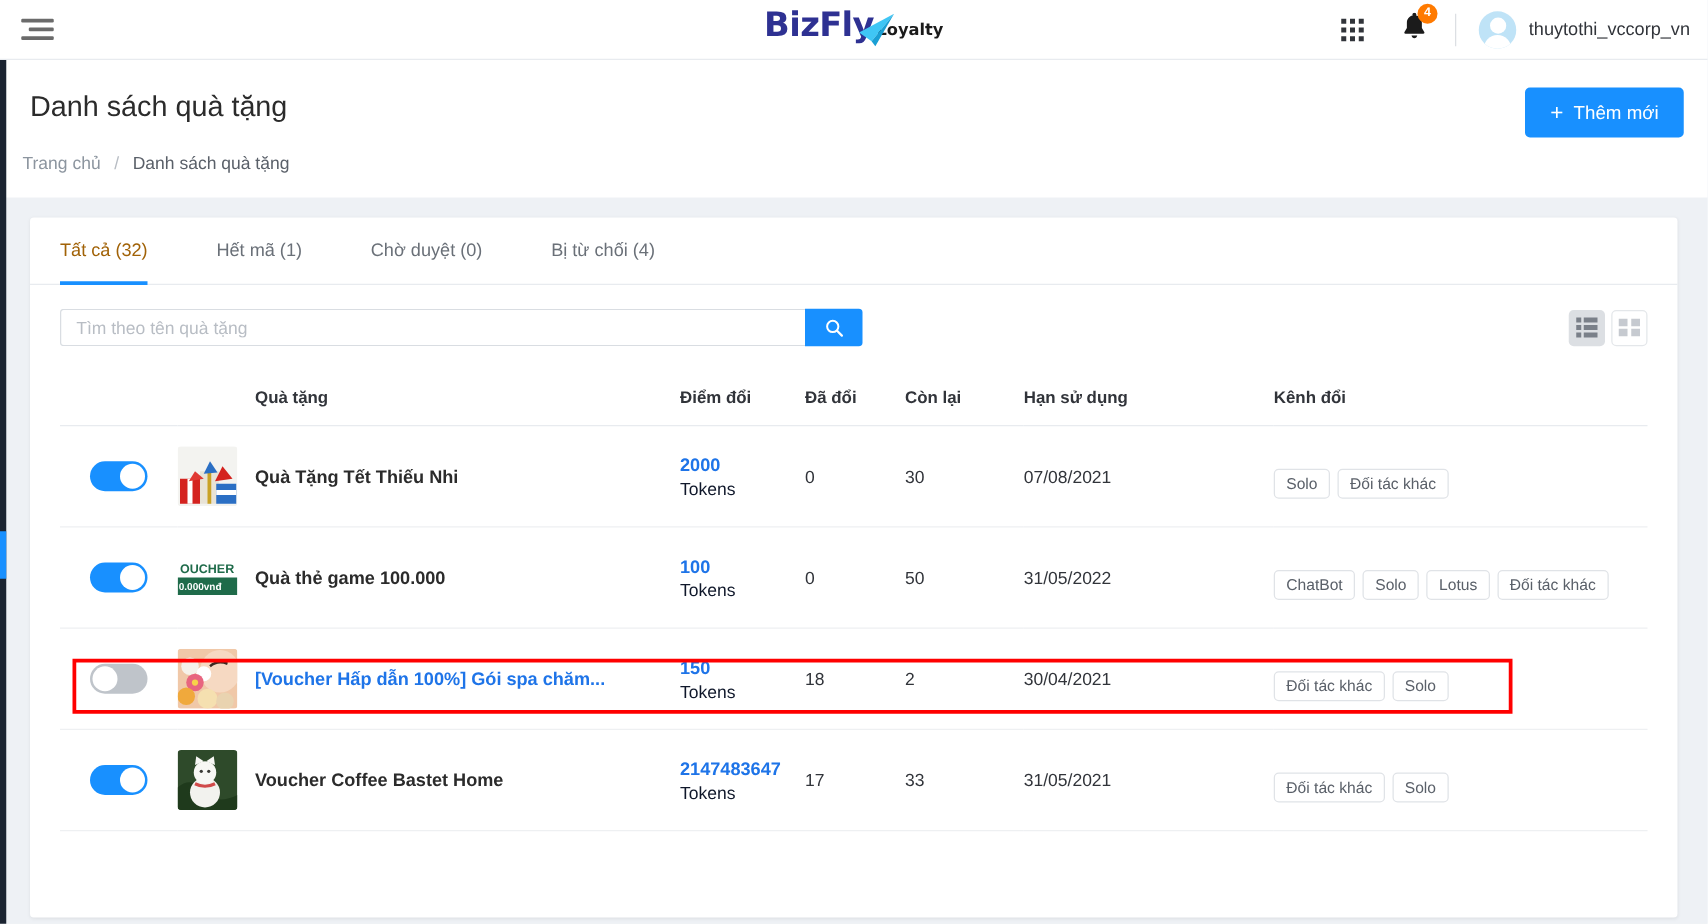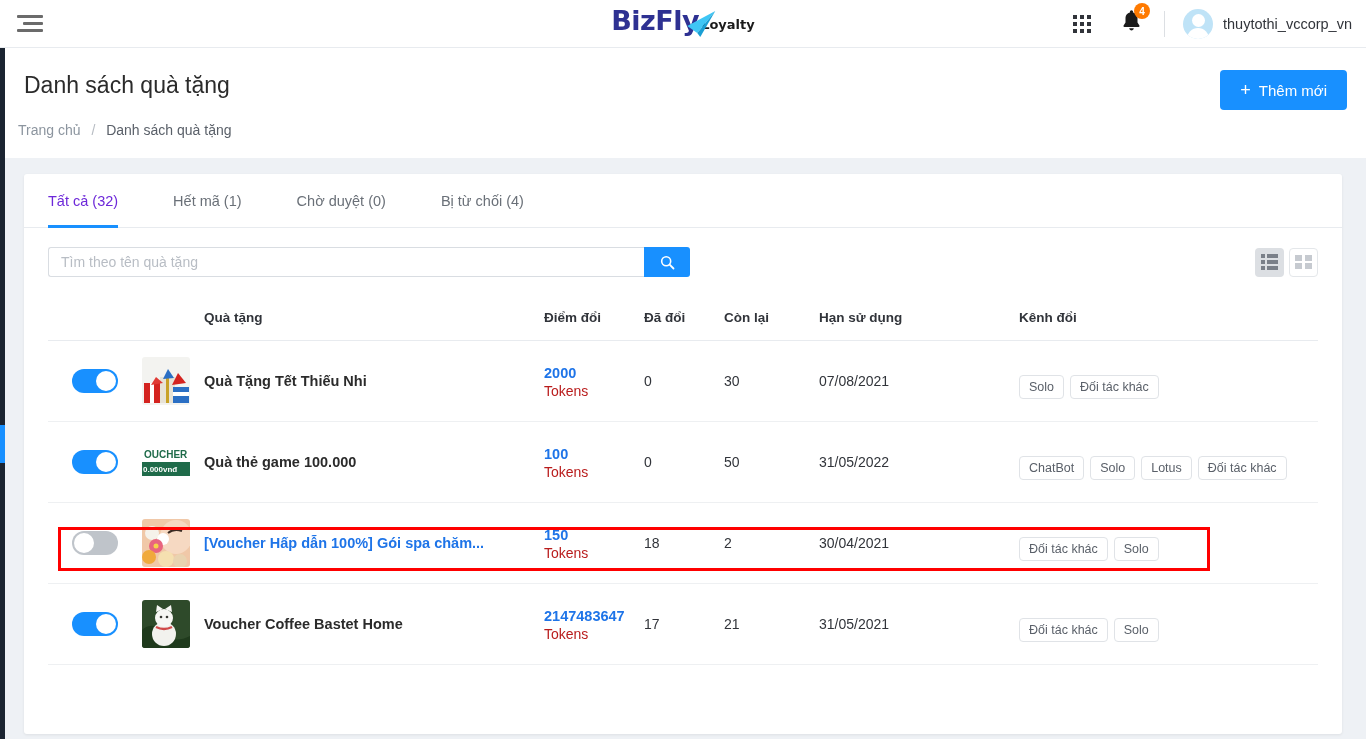--- a/index.html
+++ b/index.html
@@ -62,21 +62,21 @@
   #add-btn { position:absolute; right:19px; top:22px; background:#1890ff; color:#fff;
     border:none; border-radius:4px; height:40px; padding:0 20px; font-size:15px;
     cursor:pointer; display:flex; align-items:center; font-family:inherit; }
   #add-btn .plus { font-size:18px; margin-right:8px; line-height:1; }
   
   #card { position:absolute; left:24px; top:174px; width:1318px; min-height:560px;
     background:#fff; border-radius:3px; box-shadow:0 1px 3px rgba(0,0,0,.07); }
   #tabs { display:flex; height:54px; border-bottom:1px solid #e8ebef; padding-left:24px; }
   .tab { display:flex; align-items:center; font-size:14.5px; color:#6a7078; cursor:pointer;
     position:relative; margin-right:55px; }
-  .tab.active { color:#6d28d9; }
+  .tab.active { color:#a16207; }
   .tab.active::after { content:""; position:absolute; left:0; right:0; bottom:-1px; height:3px;
     background:#1890ff; }
   #toolbar { position:relative; height:68px; padding:0 24px; display:flex; align-items:center; }
   #search-wrap { display:flex; }
   #search-input { width:596px; height:30px; border:1px solid #d9dde2; border-right:none;
     border-radius:3px 0 0 3px; padding:4px 12px; font-size:14px; color:#31343a;
     font-family:inherit; outline:none; }
   #search-input::placeholder { color:#b8bdc4; }
   #search-btn { width:46px; height:30px; background:#1890ff; border:none; border-radius:0 3px 3px 0;
     cursor:pointer; display:flex; align-items:center; justify-content:center; }
@@ -108,21 +108,21 @@
   .toggle.on  { background:#1890ff; }
   .toggle.off { background:#bfc4ca; }
   .toggle .knob { position:absolute; width:20px; height:20px; border-radius:50%; background:#fff;
     top:2px; transition:none; }
   .toggle.on  .knob { right:2px; }
   .toggle.off .knob { left:2px; }
   .thumb { width:48px; height:48px; border-radius:3px; overflow:hidden; position:relative; }
   .gname { font-size:14.5px; font-weight:bold; color:#2b2b2b; }
   .gname.link { color:#1e74e8; }
   .pts { color:#1e74e8; font-weight:bold; font-size:14.5px; line-height:19px; word-break:break-all; }
-  .tok { color:#b91c1c; font-weight:normal; font-size:14px; }
+  .tok { color:#0f172a; font-weight:normal; font-size:14px; }
   .chips { display:flex; gap:6px; flex-wrap:wrap;margin-top:12px; }
   .chip { border:1px solid #e0e3e7; border-radius:4px; font-size:12.5px; color:#5a6069;
     padding:4px 9px; background:#fff; white-space:nowrap; }
   .row-hl { position:absolute; left:34px; top:231px; width:1152px; height:44px;
     border:3px solid #ff0000; pointer-events:none; z-index:5; }
   #tbl-wrap { position:relative; padding:0 24px; }
 </style>
 </head>
 <body>
 
@@ -389,21 +389,21 @@
   </svg></div>
     </td>
     <td class="c-name">
       <span class="gname ">Voucher Coffee Bastet Home</span>
     </td>
     <td class="c-pts">
       <div class="pts">2147483647</div>
       <div class="tok">Tokens</div>
     </td>
     <td class="c-used"><span>17</span></td>
-    <td class="c-left"><span>21</span></td>
+    <td class="c-left"><span>33</span></td>
     <td class="c-exp"><span>31/05/2021</span></td>
     <td class="c-chan">
       <div class="chips">
                 <span class="chip">Đối tác khác</span>
                 <span class="chip">Solo</span>
               </div>
     </td>
           </tr>
         </tbody>
     </table>

